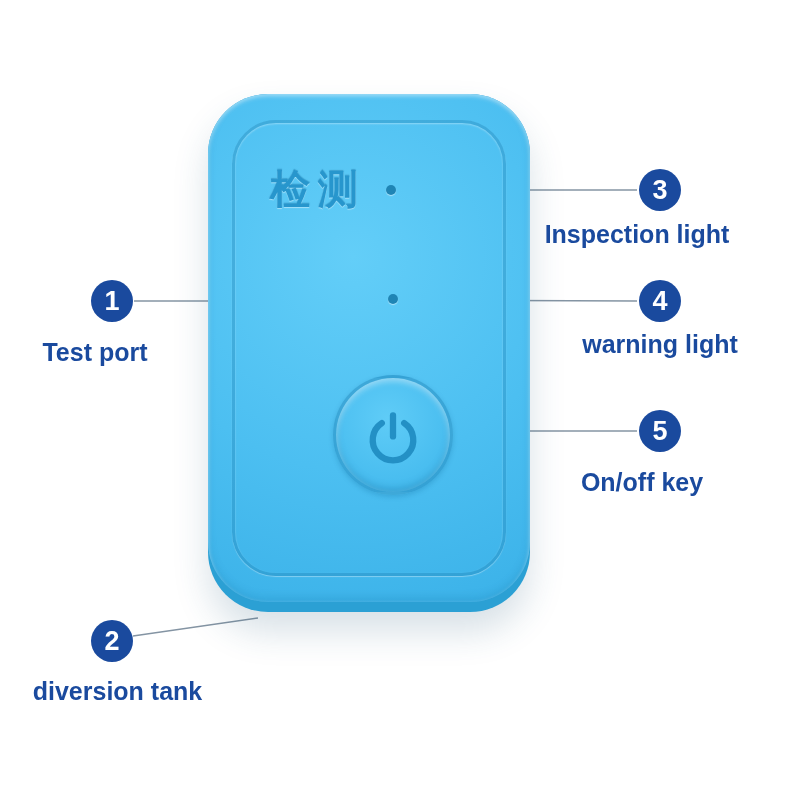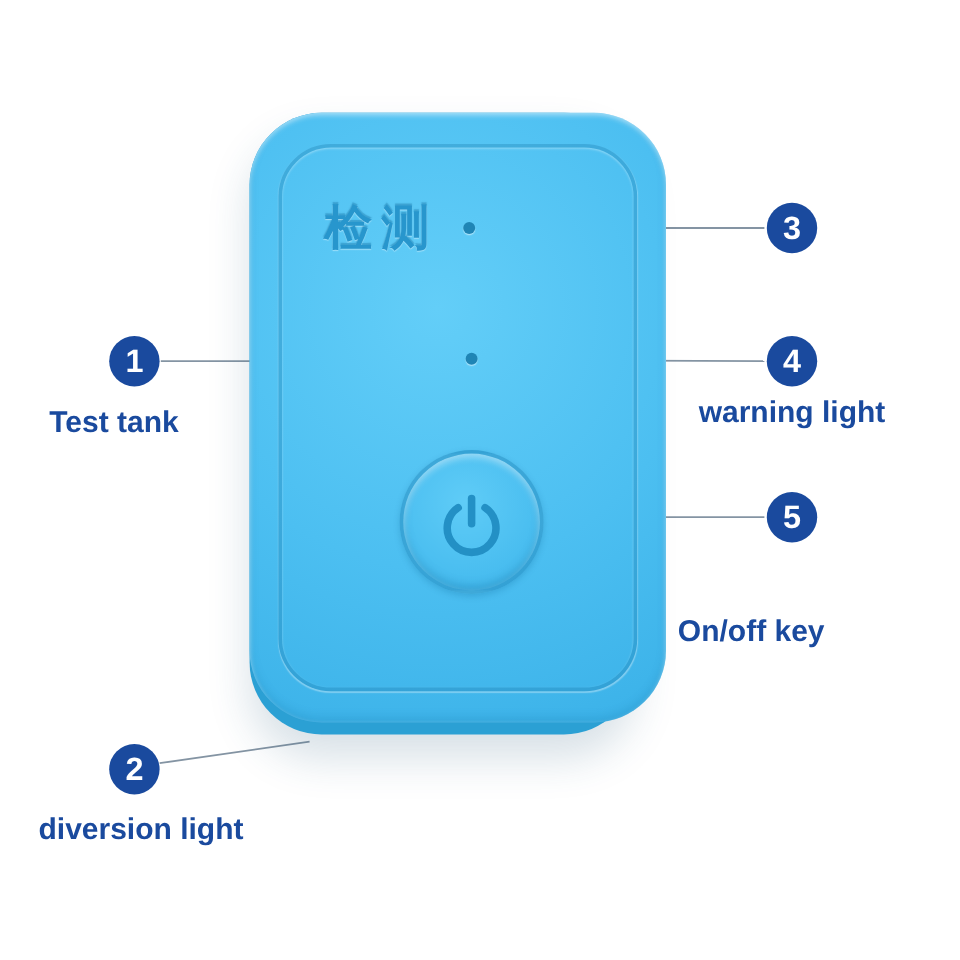--- a/index.html
+++ b/index.html
@@ -11,21 +11,20 @@
   
   .device{
     position:absolute;left:208px;top:94px;width:322px;height:518px;
     border-radius:60px;background:#2ba0d4;
     box-shadow:0 20px 35px rgba(40,90,120,0.18);
   }
   .device-face{
     position:absolute;left:0;top:0;width:322px;height:508px;border-radius:60px;
     background:radial-gradient(circle at 45% 32%, #63cef8 0%, #4cbff1 55%, #3ab1e8 100%);
     box-shadow:inset 0 2px 4px rgba(255,255,255,0.5), inset 0 -4px 8px rgba(0,100,150,0.18);
-    padding-left:25px;
   }
   .groove{
     position:absolute;left:24px;top:26px;right:24px;bottom:26px;border-radius:44px;
     border:3px solid rgba(23,120,170,0.30);
     box-shadow:inset 0 1px 2px rgba(255,255,255,0.35), 0 1px 1px rgba(255,255,255,0.35);
   }
   .cn{
     position:absolute;font-size:40px;font-weight:bold;letter-spacing:8px;
     color:#2796cd;
     text-shadow:0 1px 1px rgba(255,255,255,0.45), 0 -1px 1px rgba(0,90,140,0.35);
@@ -57,21 +56,21 @@
   }
   .b1{left:91px;top:280px;}
   .b2{left:91px;top:620px;}
   .b3{left:639px;top:169px;}
   .b4{left:639px;top:280px;}
   .b5{left:639px;top:410px;}
   .l1{left:20px;top:338px;width:150px;}
   .l2{left:15px;top:677px;width:205px;}
   .l3{left:533px;top:220px;width:208px;}
   .l4{left:562px;top:330px;width:196px;}
-  .l5{left:531px;top:468px;width:190px;margin-top:44px;}
+  .l5{left:547px;top:468px;width:190px;}
 </style>
 </head>
 <body>
 
 <div class="stage">
 
   <svg class="lines" viewBox="0 0 800 800">
     <line x1="134" y1="301" x2="212" y2="301" stroke="#8494a3" stroke-width="1.5"></line>
     <line x1="133" y1="636" x2="258" y2="618" stroke="#8494a3" stroke-width="1.5"></line>
     <line x1="404" y1="190" x2="637" y2="190" stroke="#8494a3" stroke-width="1.5"></line>
@@ -91,26 +90,27 @@
       <div class="power-btn">
         <svg width="70" height="70" viewBox="0 0 100 100">
           <path d="M 34 33 A 29 29 0 1 0 66 33" fill="none" stroke="#2390c5" stroke-width="9" stroke-linecap="round"></path>
           <line x1="50" y1="22" x2="50" y2="52" stroke="#2390c5" stroke-width="9" stroke-linecap="round"></line>
         </svg>
       </div>
     </div>
   </div>
 
   <div class="num-badge b1">1</div>
-  <div class="callout-label l1">Test tank</div>
+  <div class="callout-label l1">Test port</div>
 
   <div class="num-badge b2">2</div>
-  <div class="callout-label l2">diversion light</div>
+  <div class="callout-label l2">diversion tank</div>
 
   <div class="num-badge b3">3</div>
+  <div class="callout-label l3">Inspection light</div>
 
   <div class="num-badge b4">4</div>
   <div class="callout-label l4">warning light</div>
 
   <div class="num-badge b5">5</div>
   <div class="callout-label l5">On/off key</div>
 
 </div>
 
 </body></html>

